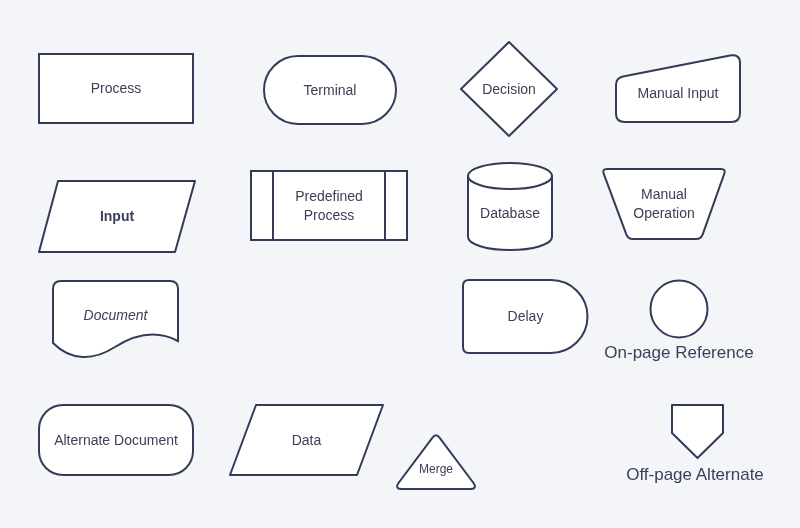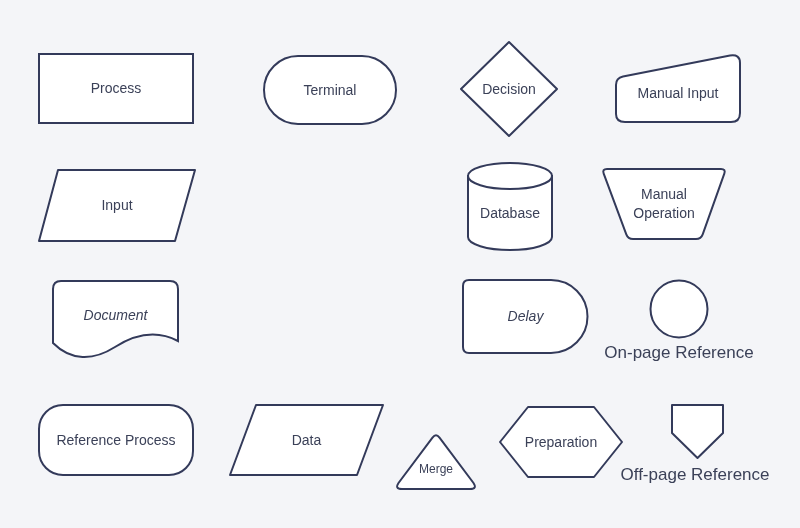--- a/index.html
+++ b/index.html
@@ -62,27 +62,35 @@
     <div class="label mi">Manual Input</div>
   </div>
 
   <div class="shape" style="left:459px;top:40px;">
     <svg width="100" height="98" viewBox="-2 -2 100 98">
       <polygon class="outline" points="48,0 96,47 48,94 0,47" stroke-linejoin="round"></polygon>
     </svg>
     <div class="label">Decision</div>
   </div>
 
-  <div class="shape" style="left:37px;top:168px;">
+  <div class="shape" style="left:37px;top:179px;font-weight:bold;">
     <svg width="160" height="75" viewBox="-2 -2 160 75">
       <polygon class="outline" points="19,0 156,0 136,71 0,71" stroke-linejoin="round"></polygon>
     </svg>
     <div class="label">Input</div>
   </div>
 
+  <div class="shape" style="left:249px;top:169px;">
+    <svg width="160" height="73" viewBox="-2 -2 160 73">
+      <rect class="outline" x="0" y="0" width="156" height="69"></rect>
+      <line class="bar" x1="22" y1="0" x2="22" y2="69"></line>
+      <line class="bar" x1="134" y1="0" x2="134" y2="69"></line>
+    </svg>
+    <div class="label pp">Predefined Process</div>
+  </div>
 
   <div class="shape" style="left:466px;top:161px;">
     <svg width="88" height="91" viewBox="-2 -2 88 91">
       <path class="outline" d="M 0 13 L 0 74 A 42 13 0 0 0 84 74 L 84 13 Z"></path>
       <ellipse class="outline" cx="42" cy="13" rx="42" ry="13"></ellipse>
     </svg>
     <div class="label db">Database</div>
   </div>
 
   <div class="shape" style="left:600px;top:167px;">
@@ -93,62 +101,56 @@
   </div>
 
   <div class="shape" style="left:51px;top:279px;">
     <svg width="129" height="84" viewBox="-2 -2 129 84">
       <path class="outline" d="M 125 60 L 125 8 Q 125 0 117 0 L 8 0 Q 0 0 0 8 L 0 62 C 18 80 40 80 62 66 C 84 52 106 50 125 60 Z"></path>
     </svg>
     <div class="label doc">Document</div>
   </div>
 
 
-  <div class="shape" style="left:461px;top:278px;font-style:italic;">
+  <div class="shape" style="left:461px;top:278px;">
     <svg width="129" height="77" viewBox="-2 -2 129 77">
       <path class="outline" d="M 6 0 L 88 0 A 36.5 36.5 0 0 1 88 73 L 6 73 Q 0 73 0 67 L 0 6 Q 0 0 6 0 Z"></path>
     </svg>
     <div class="label">Delay</div>
   </div>
 
   <div class="shape" style="left:648px;top:278px;">
     <svg width="62" height="62" viewBox="-2 -2 62 62">
       <circle class="outline" cx="29" cy="29" r="28.5"></circle>
     </svg>
     <div class="ref-label" style="left:-54px;top:66px;">On-page Reference</div>
   </div>
 
   <div class="shape" style="left:37px;top:403px;">
     <svg width="158" height="74" viewBox="-2 -2 158 74">
       <rect class="outline" x="0" y="0" width="154" height="70" rx="24" ry="24"></rect>
     </svg>
-    <div class="label">Reference Process</div>
+    <div class="label">Alternate Document</div>
   </div>
 
   <div class="shape" style="left:228px;top:403px;">
     <svg width="157" height="74" viewBox="-2 -2 157 74">
       <polygon class="outline" points="26,0 153,0 127,70 0,70" stroke-linejoin="round"></polygon>
     </svg>
     <div class="label">Data</div>
   </div>
 
   <div class="shape" style="left:392px;top:431px;">
     <svg width="88" height="60" viewBox="-2 -2 88 60">
       <path class="outline" d="M 45.5 4.7 L 79.5 50 Q 83.5 56 76 56 L 8 56 Q 0.5 56 4.5 50 L 38.5 4.7 Q 42 0 45.5 4.7 Z"></path>
     </svg>
     <div class="label merge">Merge</div>
   </div>
 
-  <div class="shape" style="left:498px;top:405px;">
-    <svg width="126" height="74" viewBox="-2 -2 126 74">
-      <polygon class="outline" points="28,0 94,0 122,35 94,70 28,70 0,35" stroke-linejoin="round"></polygon>
-    </svg>
-    <div class="label">Preparation</div>
-  </div>
 
   <div class="shape" style="left:670px;top:403px;">
     <svg width="55" height="57" viewBox="-2 -2 55 57">
       <polygon class="outline" points="0,0 51,0 51,28 25.5,53 0,28" stroke-linejoin="round"></polygon>
     </svg>
-    <div class="ref-label" style="left:-60px;top:63px;">Off-page Reference</div>
+    <div class="ref-label" style="left:-60px;top:63px;">Off-page Alternate</div>
   </div>
 
 </div>
 
 </body></html>

